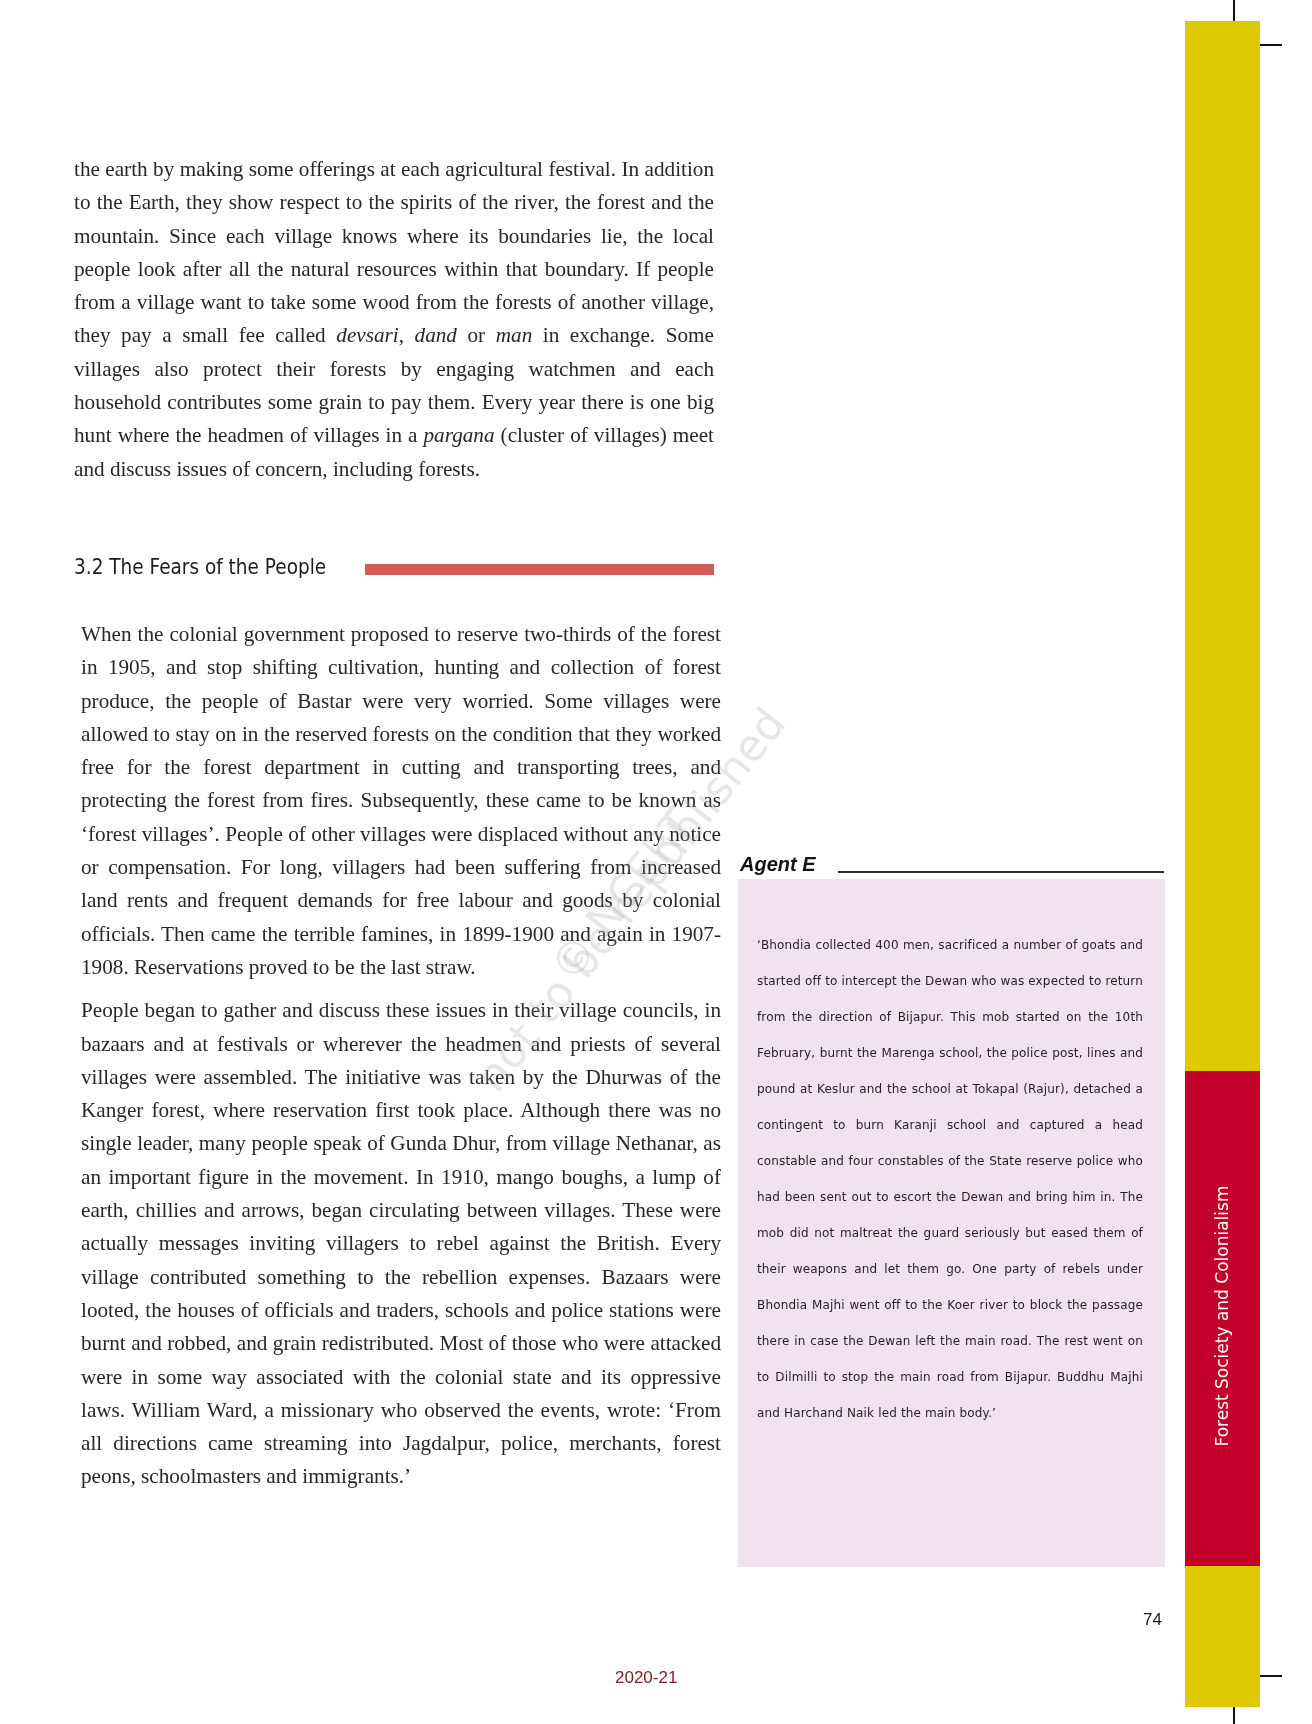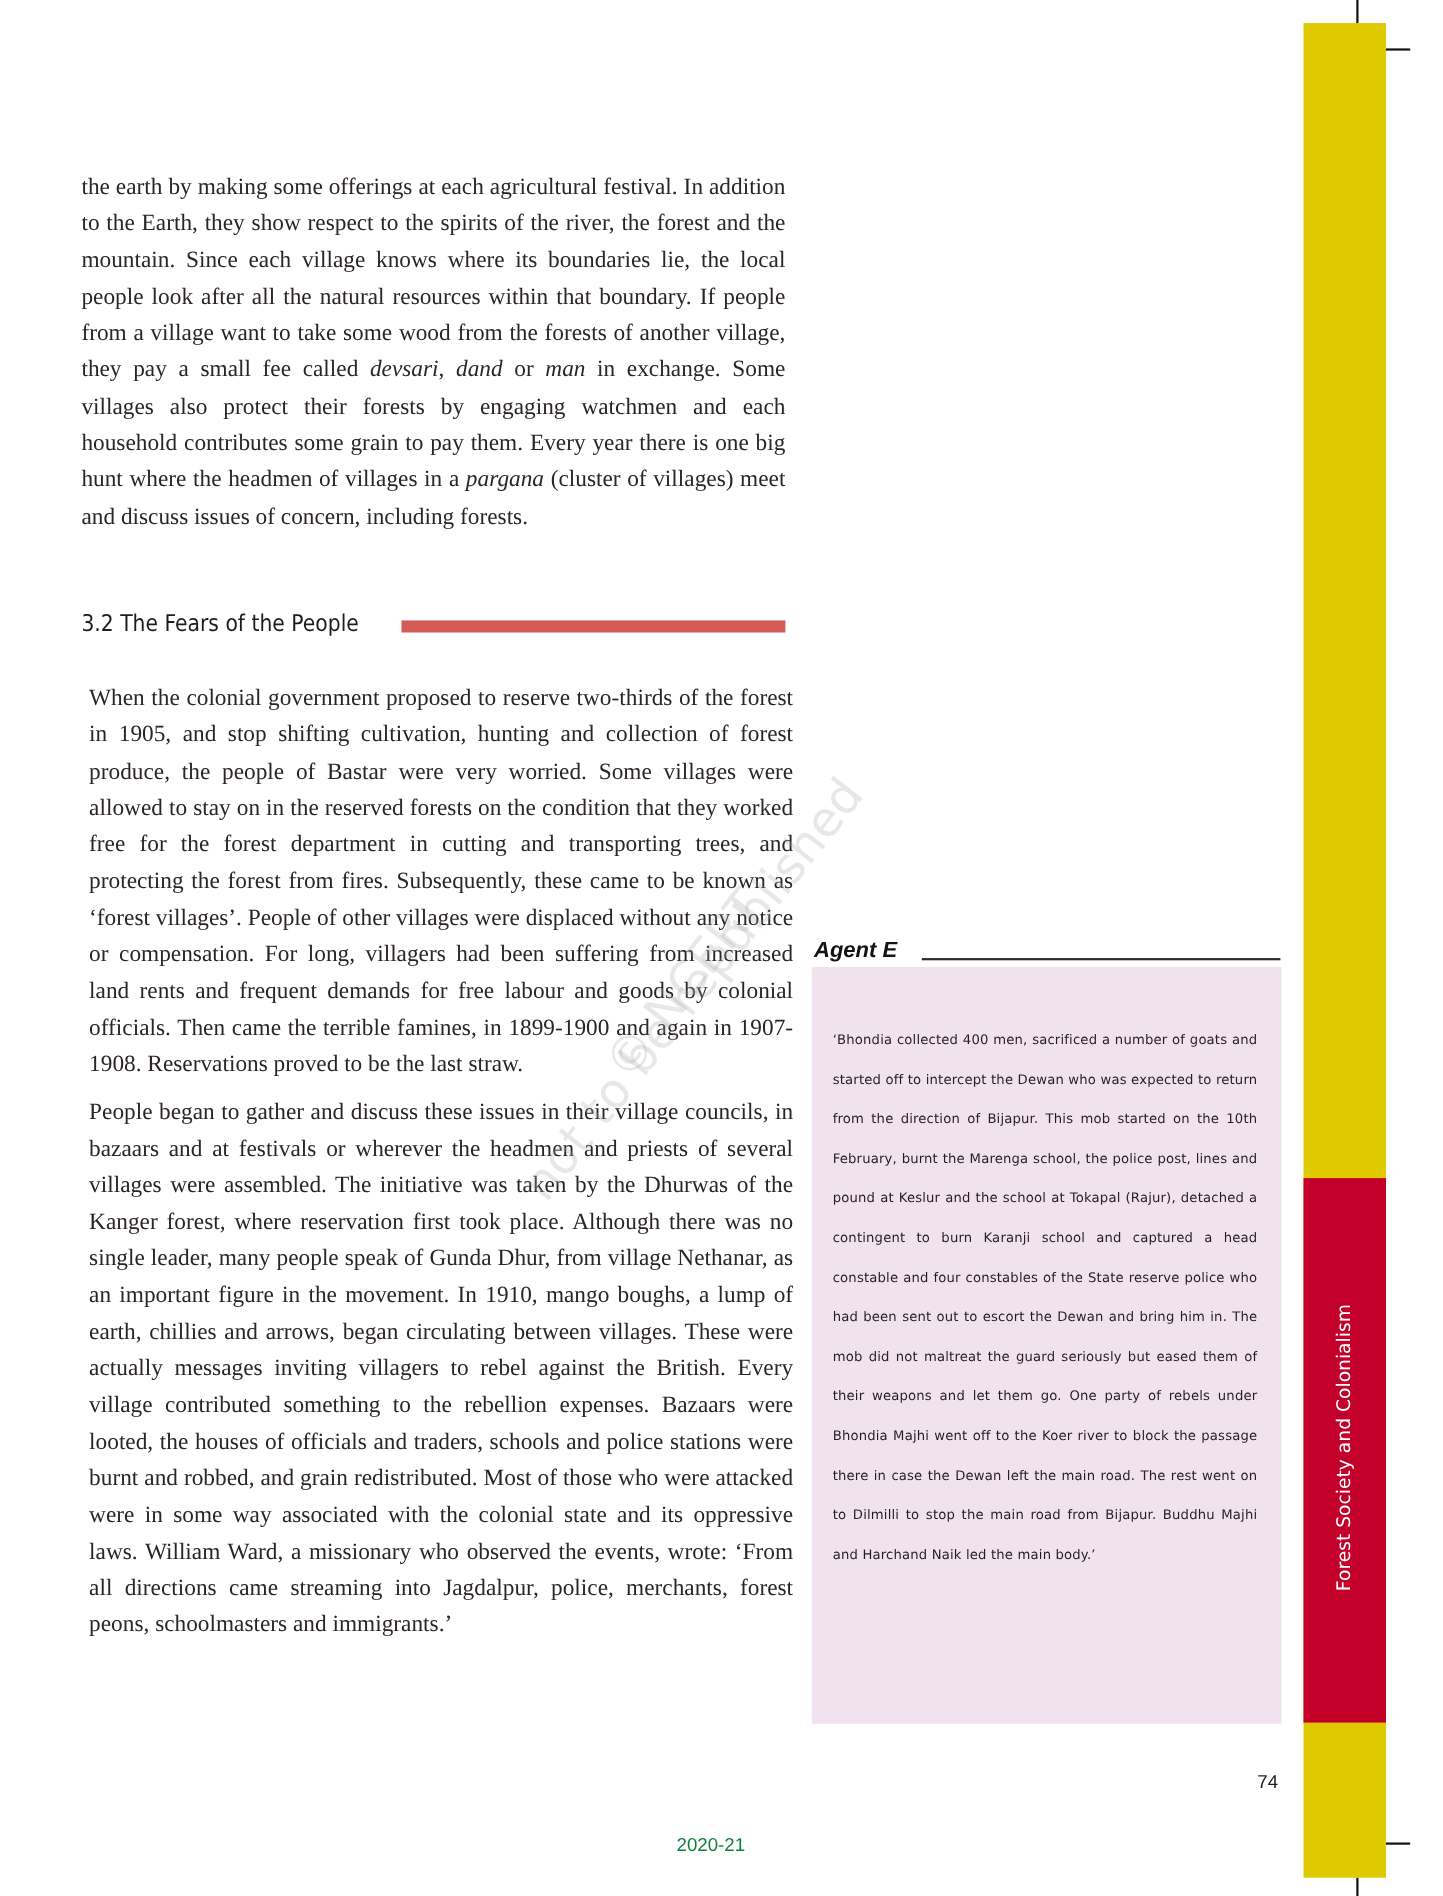--- a/index.html
+++ b/index.html
@@ -82,21 +82,21 @@
     transform: rotate(-52deg); transform-origin: left bottom;
     font-size: 44px; pointer-events: none;
   }
 
   #page-number {
     position: absolute; left: 1143px; top: 1610px;
     font-family: "Liberation Sans", "DejaVu Sans", sans-serif; font-size: 17px; color: #1c1c1c;
   }
   #session-year {
     position: absolute; left: 615px; top: 1668px;
-    font-family: "Liberation Sans", "DejaVu Sans", sans-serif; font-size: 17px; color: #15803d;
+    font-family: "Liberation Sans", "DejaVu Sans", sans-serif; font-size: 17px; color: #7f1d1d;
   }
 </style>
 </head>
 <body>
 
 <div class="crop" style="left:1233px; top:0; width:2px; height:21px;"></div>
 <div class="crop" style="left:1260px; top:44px; width:22px; height:2px;"></div>
 <div class="crop" style="left:1260px; top:1675px; width:22px; height:2px;"></div>
 <div class="crop" style="left:1233px; top:1707px; width:2px; height:17px;"></div>
 

